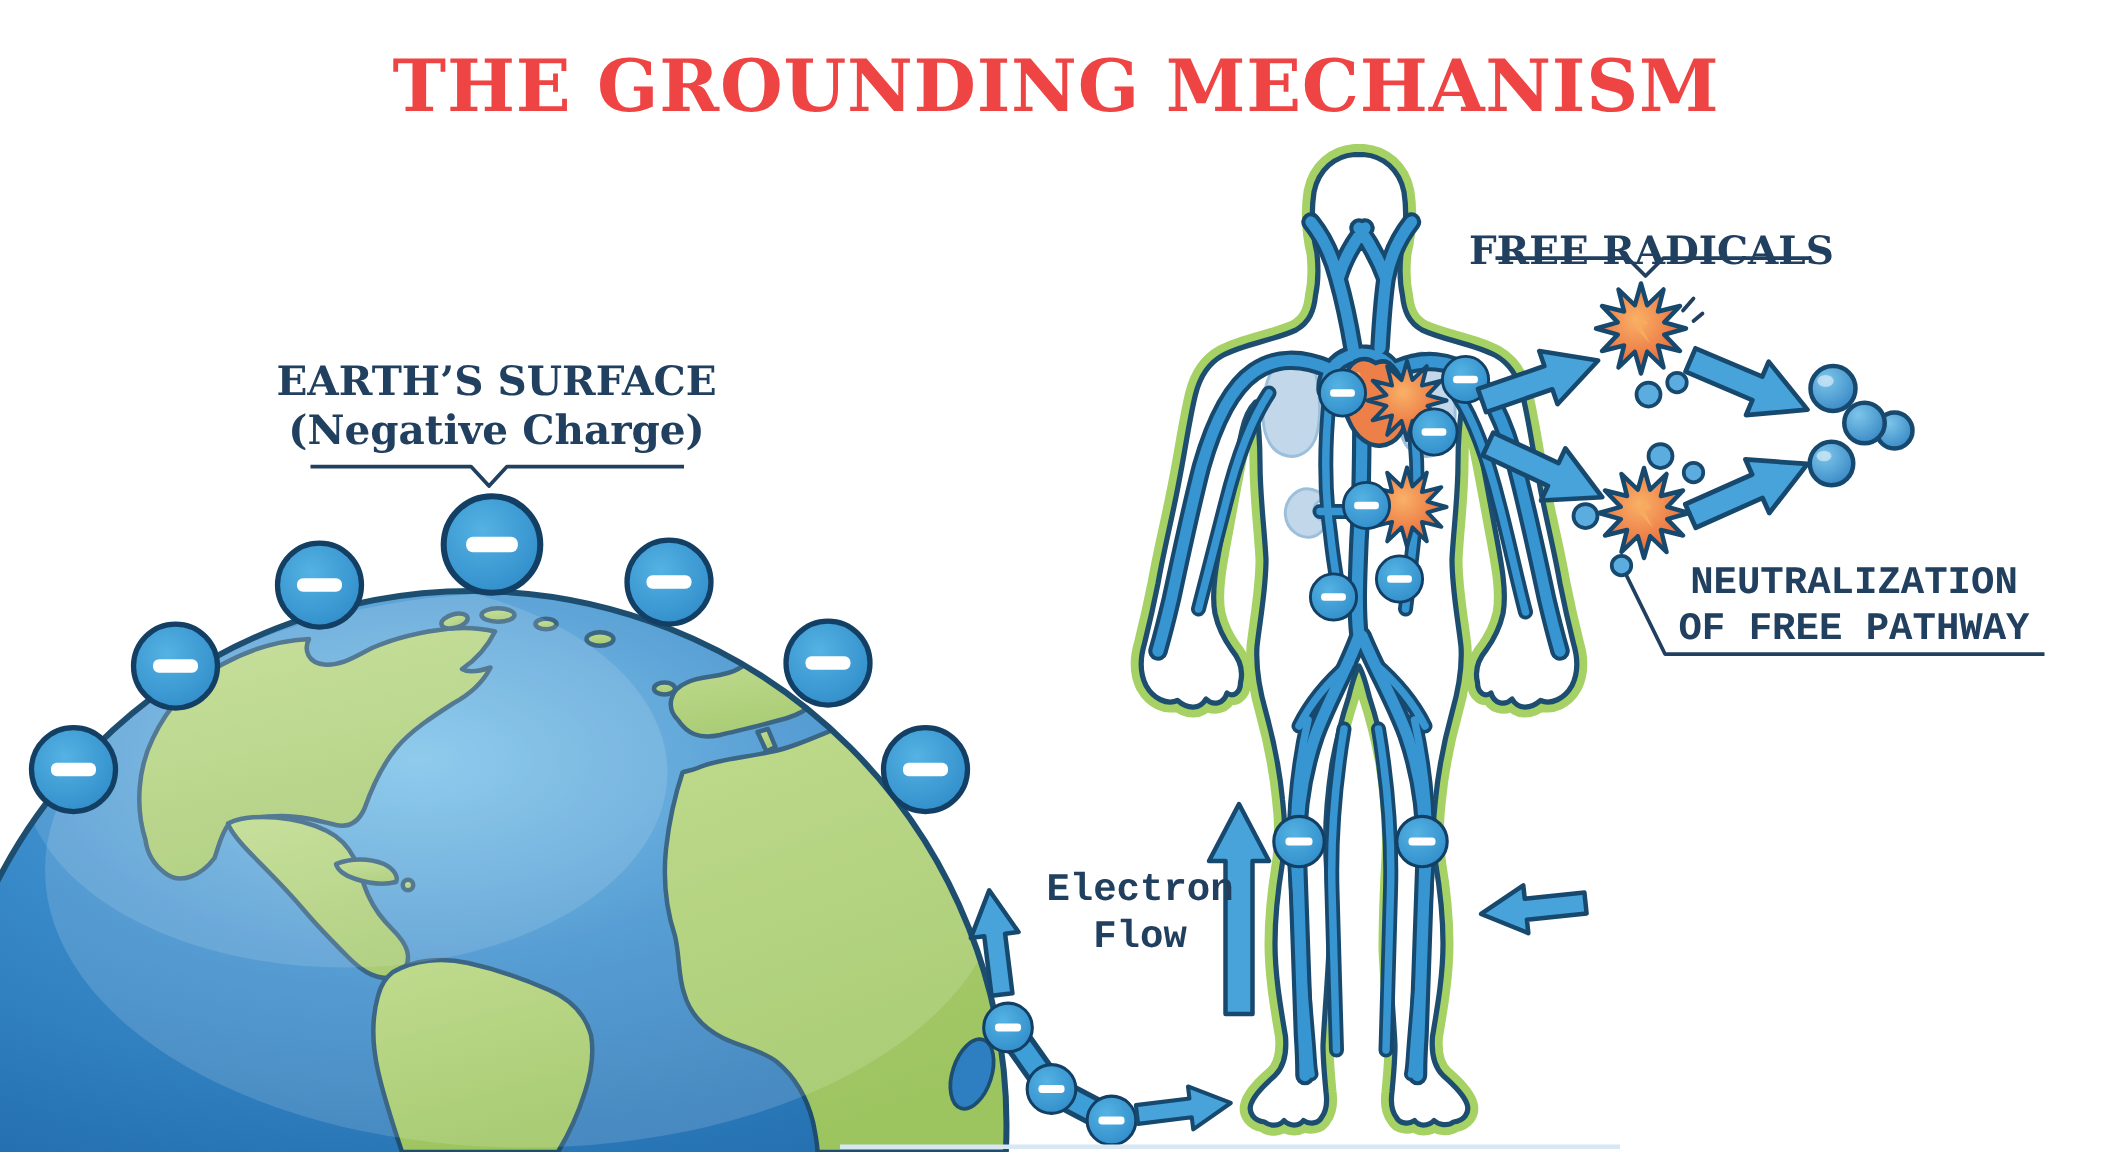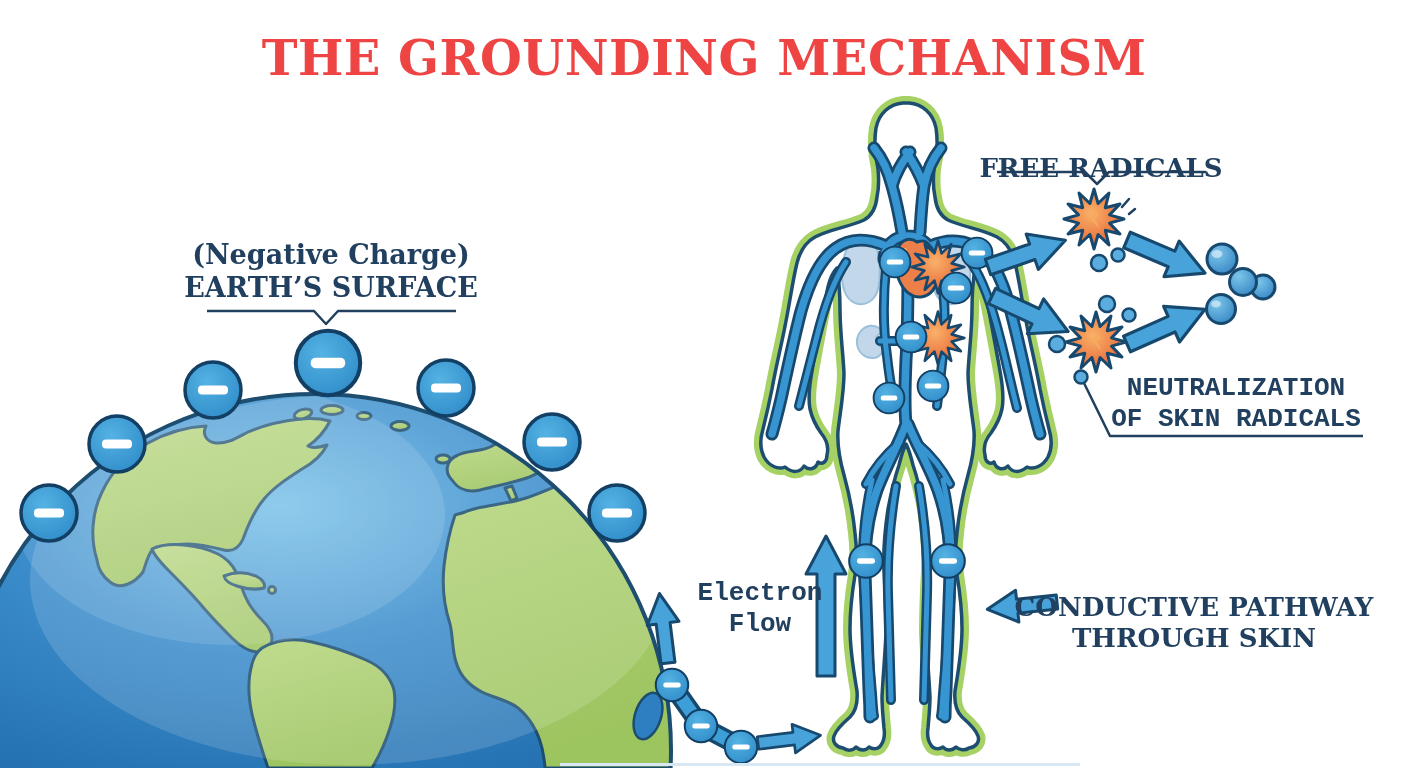--- a/index.html
+++ b/index.html
@@ -245,34 +245,30 @@
       <ellipse cx="1216" cy="304" rx="5" ry="3.5" fill="#ffffff" opacity="0.5" stroke="none"></ellipse>
     </g>
   </g>
 
   <use href="#arrow70" transform="translate(1057,602) rotate(174)" fill="#47a3da" stroke="#17496f" stroke-width="3" stroke-linejoin="round"></use>
 </svg>
 
 <div id="title">THE GROUNDING MECHANISM</div>
 
 <div class="lbl" id="lbl-earth">
+  <span class="ln">EARTH’S SURFACE</span>
   <span class="ln">(Negative Charge)</span>
-  <span class="ln">EARTH’S SURFACE</span>
 </div>
 
 <div class="lbl" id="lbl-free">FREE RADICALS</div>
 
 <div class="lbl" id="lbl-neut">
   <span class="ln">NEUTRALIZATION</span>
-  <span class="ln">OF SKIN RADICALS</span>
+  <span class="ln">OF FREE PATHWAY</span>
 </div>
 
 <div class="lbl" id="lbl-eflow">
   <span class="ln">Electron</span>
   <span class="ln">Flow</span>
 </div>
 
-<div class="lbl" id="lbl-cond">
-  <span class="ln">CONDUCTIVE PATHWAY</span>
-  <span class="ln">THROUGH SKIN</span>
-</div>
 
 </div>
 
 </body></html>

